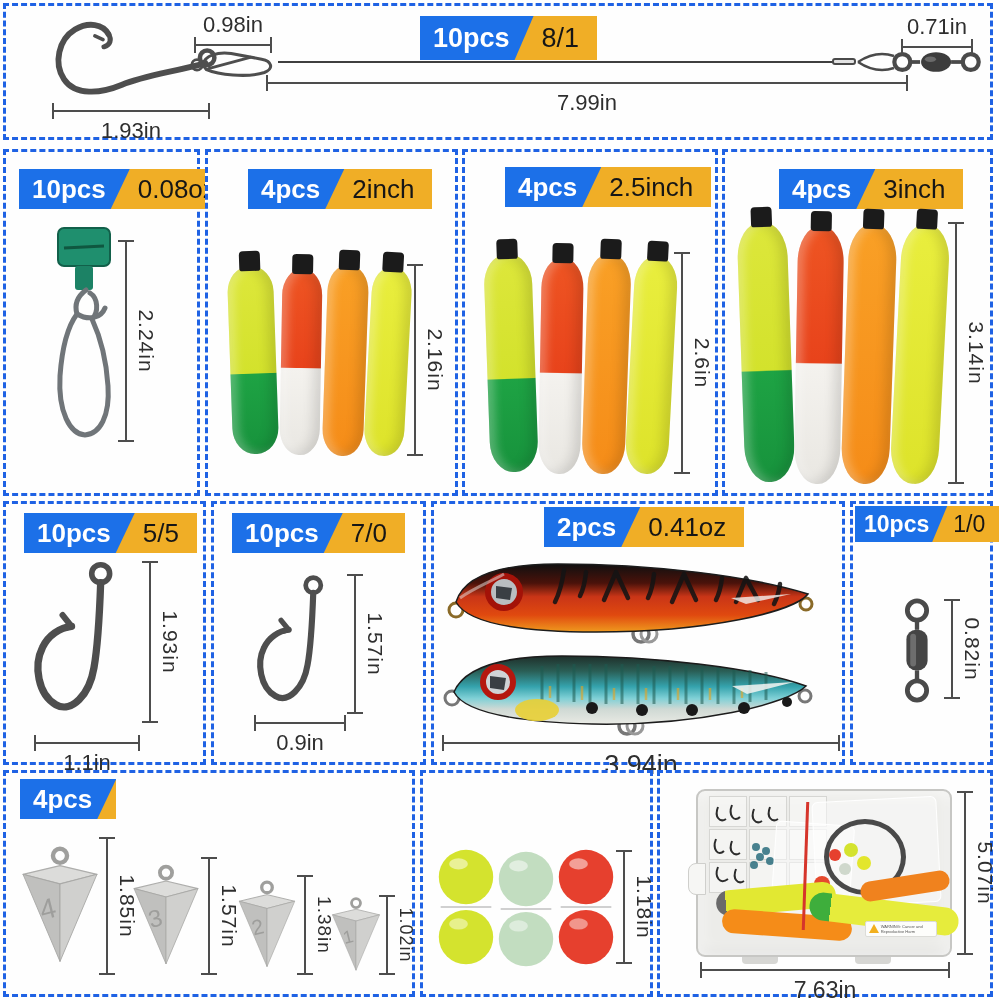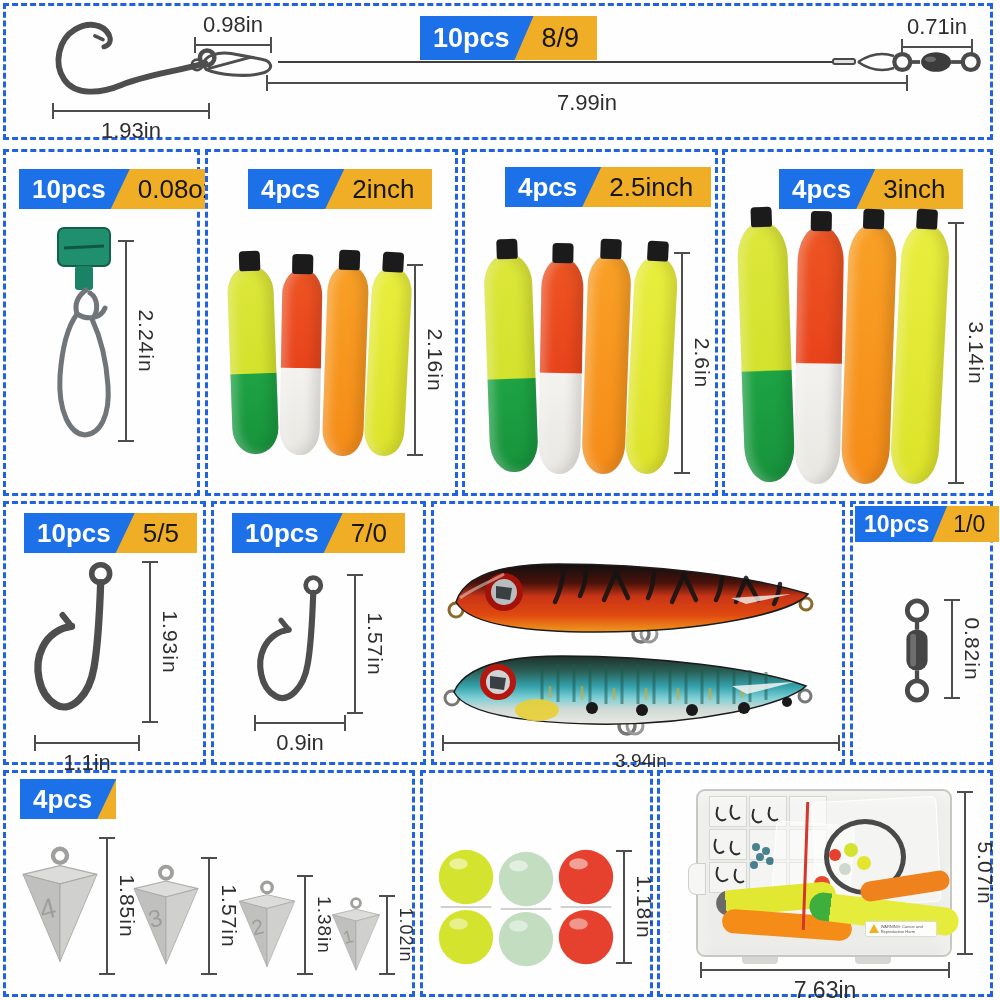--- a/index.html
+++ b/index.html
@@ -113,21 +113,21 @@
         <line x1="3" y1="64" x2="57" y2="64" stroke="rgba(0,0,0,.18)" stroke-width="2"></line>
         <ellipse cx="22" cy="18" rx="10" ry="6" fill="rgba(255,255,255,.5)"></ellipse>
         <ellipse cx="22" cy="82" rx="10" ry="6" fill="rgba(255,255,255,.45)"></ellipse>
       </g>
     </defs>
   </svg>
 
   <div class="panel" style="left:3px;top:3px;width:990px;height:137px;">
     <div class="badge" style="left:414px;top:10px;height:44px;">
       <span class="qty" style="font-size:27px;">10pcs</span>
-      <span class="size" style="font-size:27px;">8/9</span>
+      <span class="size" style="font-size:27px;">8/1</span>
     </div>
 
     <svg style="position:absolute;left:40px;top:8px;" width="172" height="100" viewBox="0 0 190 110">
         <use href="#rig-hook"></use>
       </svg>
 
     <svg style="position:absolute;left:183px;top:38px;" width="92" height="38" viewBox="0 0 96 40">
       <g stroke="#4e4e4e" fill="none" stroke-linecap="round">
         <circle cx="8" cy="22" r="5.5" stroke-width="3"></circle>
         <path d="M14,22 C16,12 30,8 44,10 L76,16 C87,18 89,26 79,30 C60,36 30,32 18,27 Z" stroke-width="3.2"></path>
@@ -269,20 +269,24 @@
       </svg>
     <div class="vmeas" style="left:140px;top:70px;height:140px;">
       <span class="vlabel">1.57in</span>
     </div>
     <div class="hmeas" style="left:40px;top:218px;width:92px;">
       <span class="hlabel">0.9in</span>
     </div>
   </div>
 
   <div class="panel" style="left:431px;top:501px;width:414px;height:264px;">
+    <div class="badge" style="left:110px;top:3px;">
+      <span class="qty">2pcs</span>
+      <span class="size">0.41oz</span>
+    </div>
 
     <svg style="position:absolute;left:12px;top:48px;" width="372" height="92" viewBox="0 0 372 92">
       <defs>
         <linearGradient id="lg-red" x1="0" y1="0" x2="0" y2="1">
           <stop offset="0" stop-color="#101010"></stop>
             <stop offset=".28" stop-color="#4a120a"></stop>
           <stop offset=".48" stop-color="#c93517"></stop>
             <stop offset=".75" stop-color="#e0490f"></stop>
           <stop offset="1" stop-color="#ef9a1e"></stop>
         </linearGradient>
@@ -357,21 +361,21 @@
           <circle cx="250" cy="68" r="6"></circle>
         <circle cx="302" cy="66" r="6"></circle>
           <circle cx="345" cy="60" r="5"></circle>
       </g>
       <path d="M290,44 L352,40 L305,52 Z" fill="#f4f4f2" opacity=".85"></path>
       <circle cx="56" cy="40" r="15" fill="#cfd3d6" stroke="#b5170f" stroke-width="6"></circle>
       <path d="M48,34 L64,36 L62,48 L48,46 Z" fill="#3a3f44"></path>
     </svg>
 
     <div class="hmeas" style="left:8px;top:238px;width:398px;">
-      <span class="hlabel" style="font-size:19px;">3.94in</span>
+      <span class="hlabel" style="font-size:27px;">3.94in</span>
     </div>
   </div>
 
   <div class="panel" style="left:850px;top:501px;width:143px;height:264px;">
     <div class="badge compact" style="left:2px;top:2px;">
       <span class="qty">10pcs</span>
       <span class="size">1/0</span>
     </div>
     <svg style="position:absolute;left:42px;top:94px;" width="44" height="106" viewBox="0 0 44 110">
         <use href="#barrel-swivel-v"></use>

